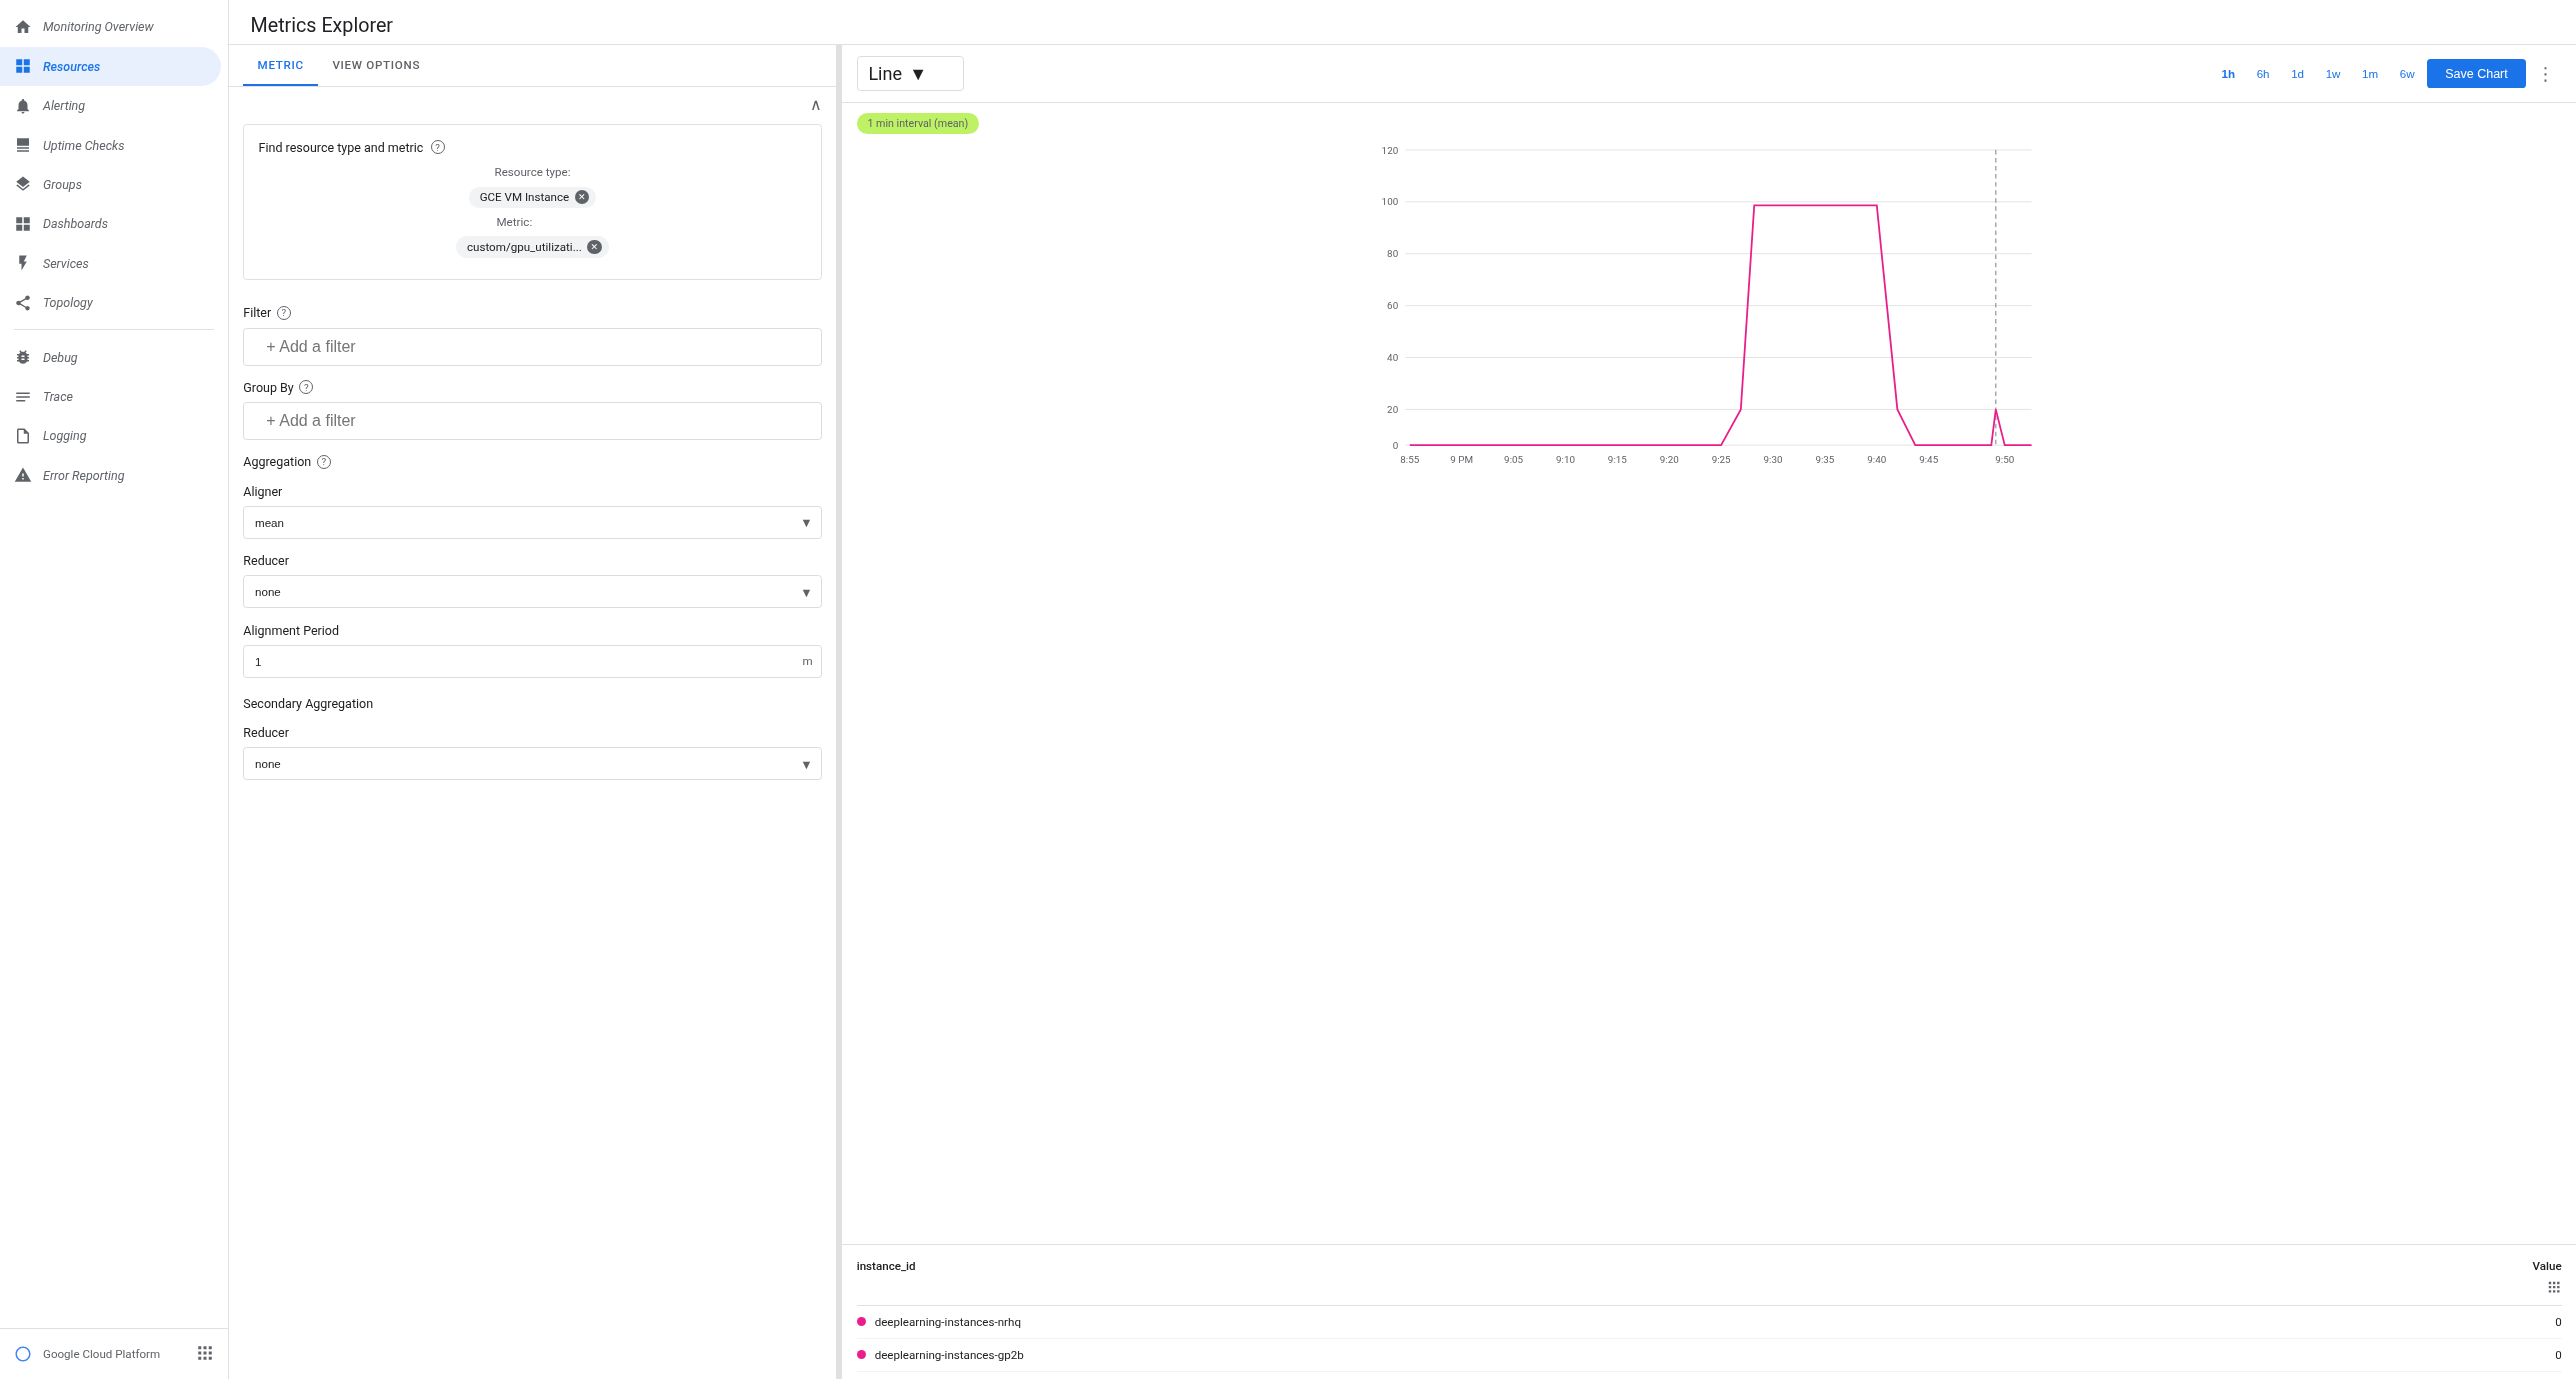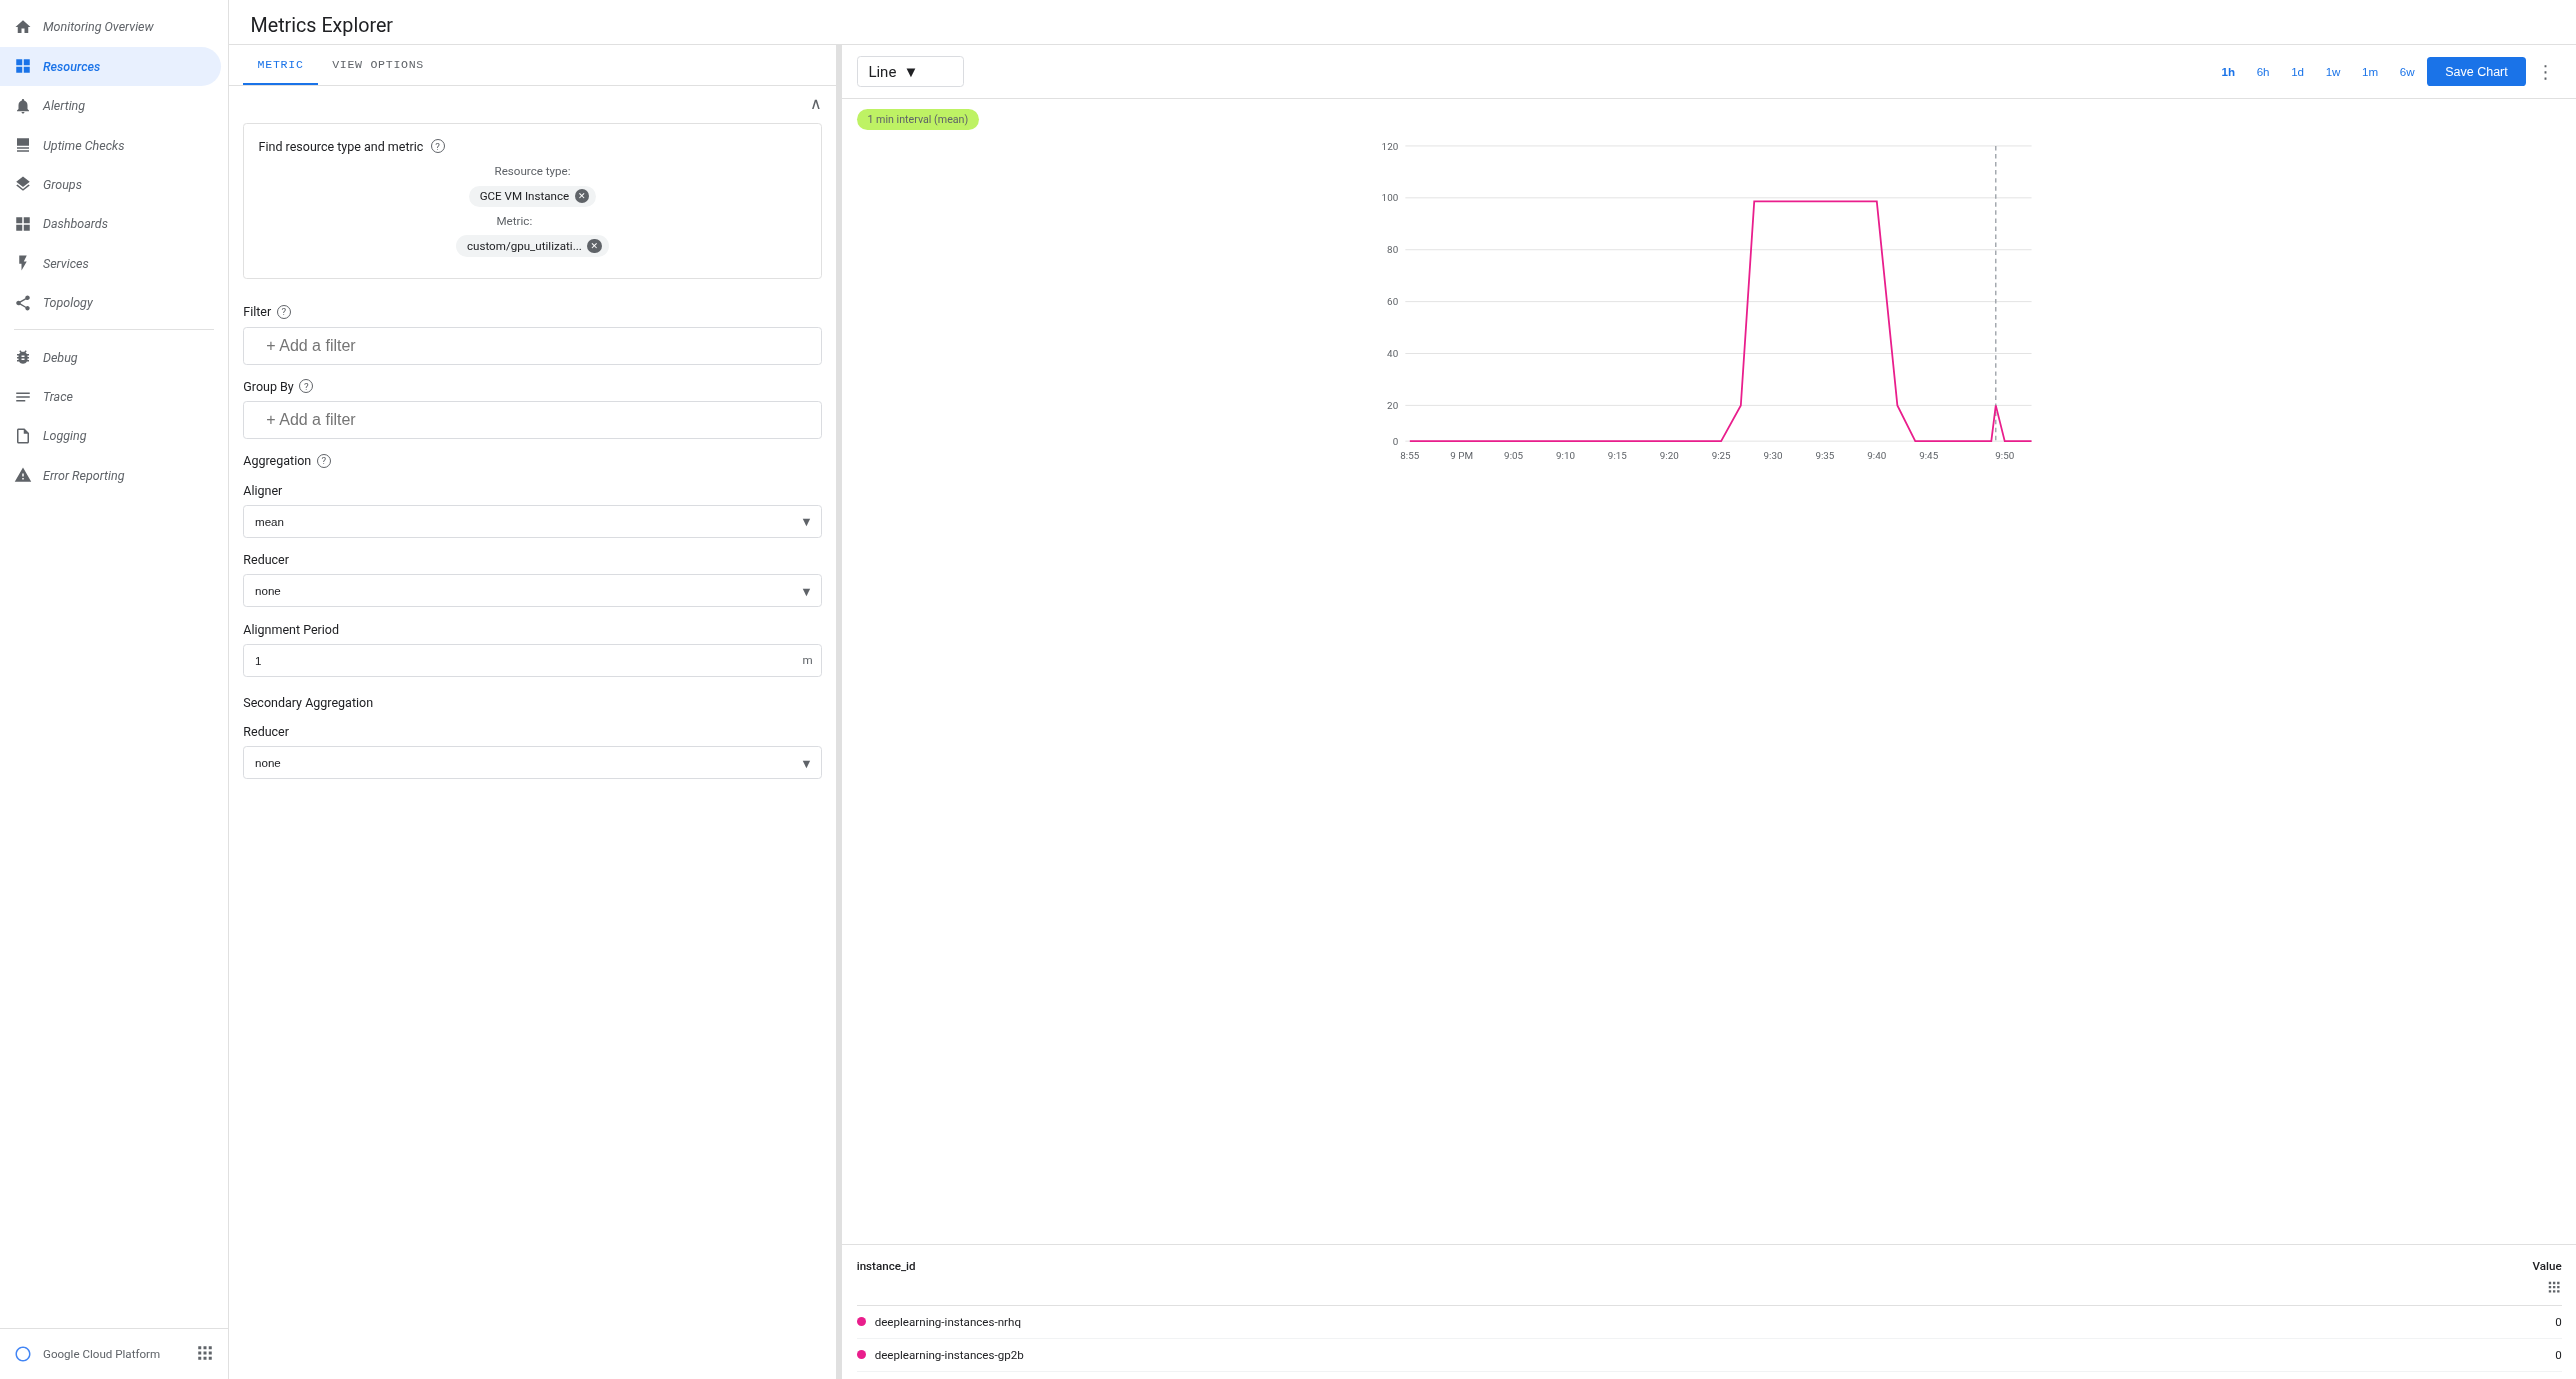--- a/index.html
+++ b/index.html
@@ -66,21 +66,20 @@
       border-right: 0.9px solid #e0e0e0;
       overflow-y: auto;
       display: flex;
       flex-direction: column;
     }
     .tabs-bar {
       display: flex;
       align-items: center;
       border-bottom: 0.9px solid #e0e0e0;
       padding: 0 14.3px;
-      font-family: Liberation Mono, monospace;
     }
     .tab {
       padding: 12.5px 14.3px;
       font-size: 11.6px;
       font-weight: 500;
       color: #5f6368;
       cursor: pointer;
       border-bottom: 2.7px solid transparent;
       letter-spacing: 0.7px;
       text-transform: uppercase;
@@ -238,21 +237,21 @@
     }
     .chart-type-select {
       display: flex;
       align-items: center;
       border: 0.9px solid #dadce0;
       border-radius: 3.6px;
       padding: 5.4px 10.7px 5.4px 10.7px;
       gap: 7.2px;
       cursor: pointer;
       min-width: 107px;
-      font-size: 15px;
+      font-size: 18px;
     }
     .time-range-btns {
       display: flex;
       gap: 3.6px;
       margin-left: auto;
       align-items: center;
     }
     .time-btn {
       padding: 5.4px 9px;
       font-size: 11.6px;

